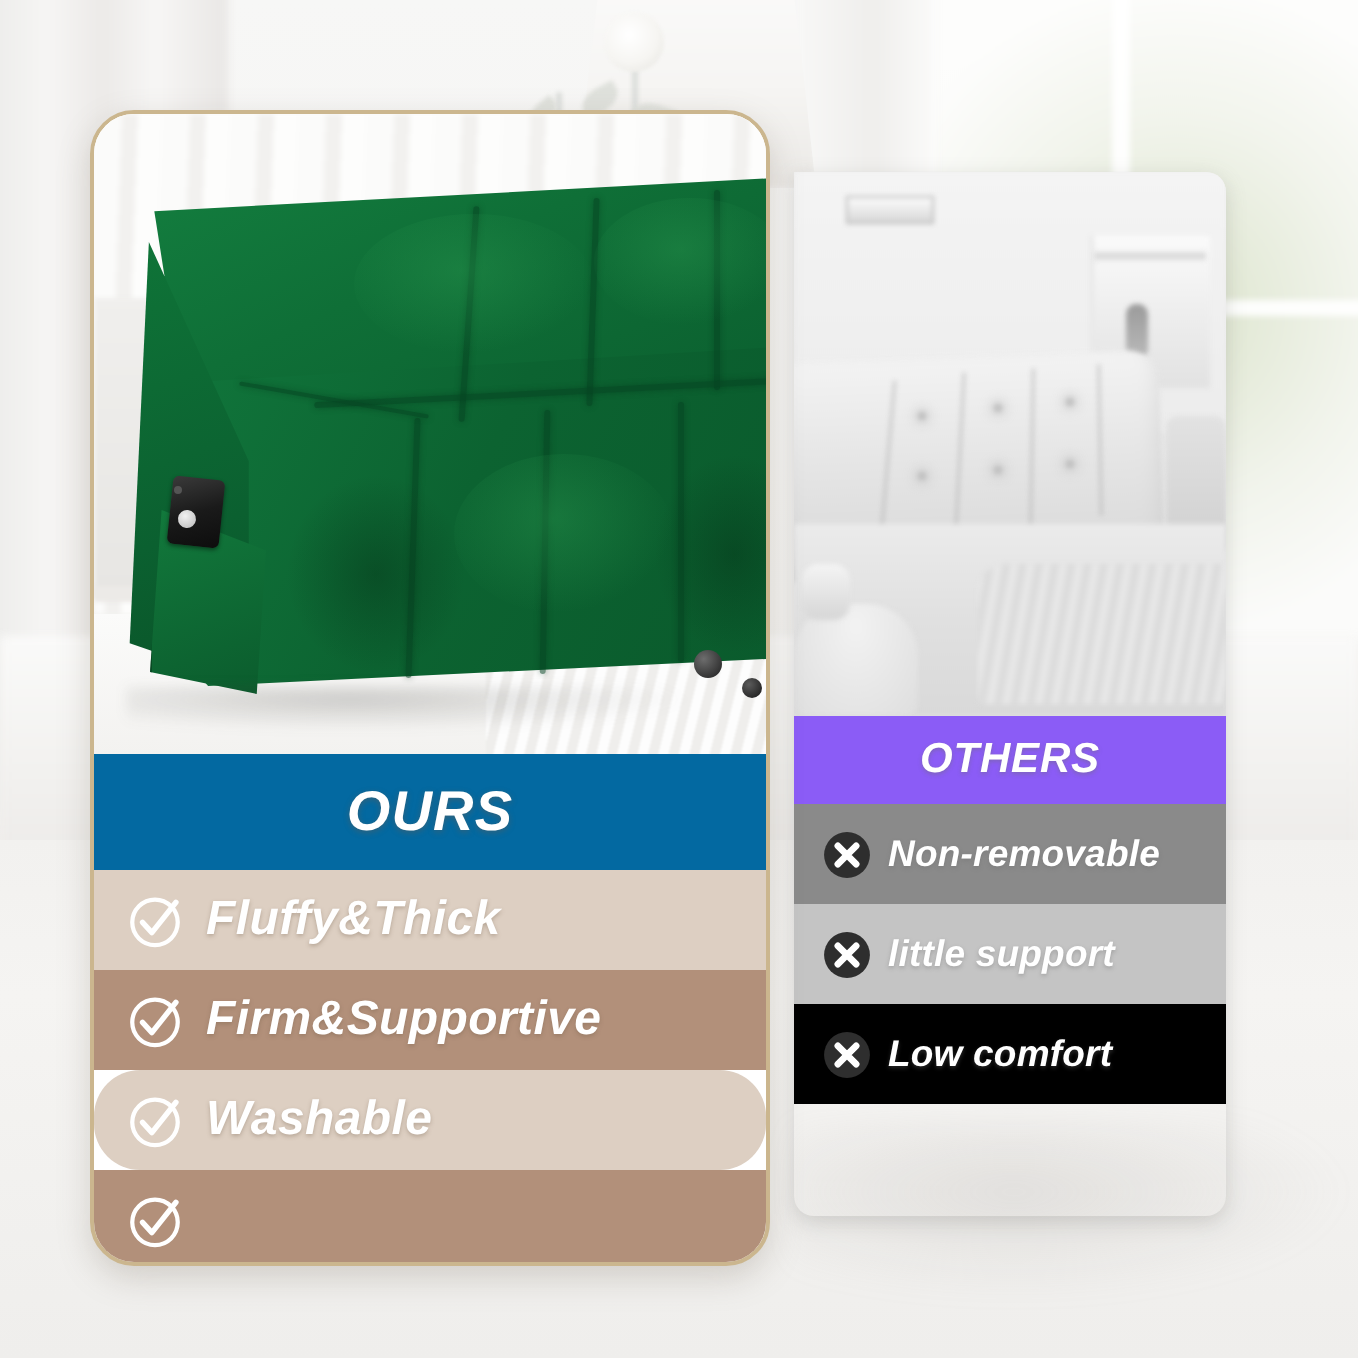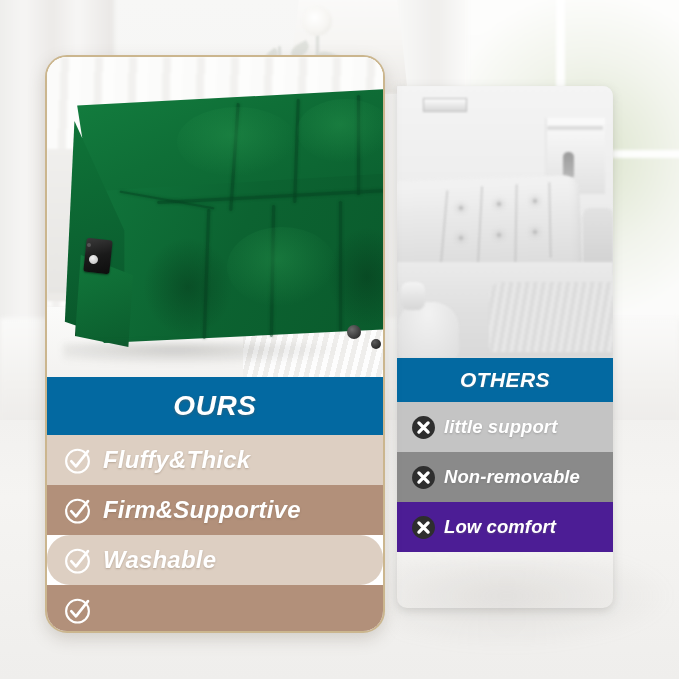--- a/index.html
+++ b/index.html
@@ -300,42 +300,42 @@
     <div class="gp gp-tuft" style="left:100px;top:147px;"></div>
     <div class="gp gp-tuft" style="left:136px;top:144px;"></div>
     <div class="gp gp-bed"></div>
     <div class="gp gp-throw"></div>
     <div class="gp gp-table"></div>
     <div class="gp gp-lampsm"></div>
   </div>
 
   <div class="others-rows">
 
-    <div class="o-row o-head" style="background:#0369a1;">
+    <div class="o-row o-head" style="background:#8b5cf6;">
       <span class="o-title">OTHERS</span>
     </div>
 
+
+    <div class="o-row" style="background:#8a8a8a;">
+      <svg class="x-icon" viewBox="0 0 24 24">
+        <circle cx="12" cy="12" r="11" fill="#2e2e2e"></circle>
+        <path d="M7.6 7.6 L16.4 16.4 M16.4 7.6 L7.6 16.4" stroke="#ffffff" stroke-width="3.2" stroke-linecap="round"></path>
+      </svg>
+      <span class="o-label">Non-removable</span>
+    </div>
 
     <div class="o-row" style="background:#c4c4c4;">
       <svg class="x-icon" viewBox="0 0 24 24">
         <circle cx="12" cy="12" r="11" fill="#2e2e2e"></circle>
         <path d="M7.6 7.6 L16.4 16.4 M16.4 7.6 L7.6 16.4" stroke="#ffffff" stroke-width="3.2" stroke-linecap="round"></path>
       </svg>
       <span class="o-label">little support</span>
     </div>
 
-    <div class="o-row" style="background:#8a8a8a;">
-      <svg class="x-icon" viewBox="0 0 24 24">
-        <circle cx="12" cy="12" r="11" fill="#2e2e2e"></circle>
-        <path d="M7.6 7.6 L16.4 16.4 M16.4 7.6 L7.6 16.4" stroke="#ffffff" stroke-width="3.2" stroke-linecap="round"></path>
-      </svg>
-      <span class="o-label">Non-removable</span>
-    </div>
-
-    <div class="o-row" style="background:#4c1d95;align-items:center;">
+    <div class="o-row" style="background:#000000;align-items:center;">
       <svg class="x-icon" viewBox="0 0 24 24">
         <circle cx="12" cy="12" r="11" fill="#2e2e2e"></circle>
         <path d="M7.6 7.6 L16.4 16.4 M16.4 7.6 L7.6 16.4" stroke="#ffffff" stroke-width="3.2" stroke-linecap="round"></path>
       </svg>
       <span class="o-label">Low comfort</span>
     </div>
 
   </div>
 </div>
 

